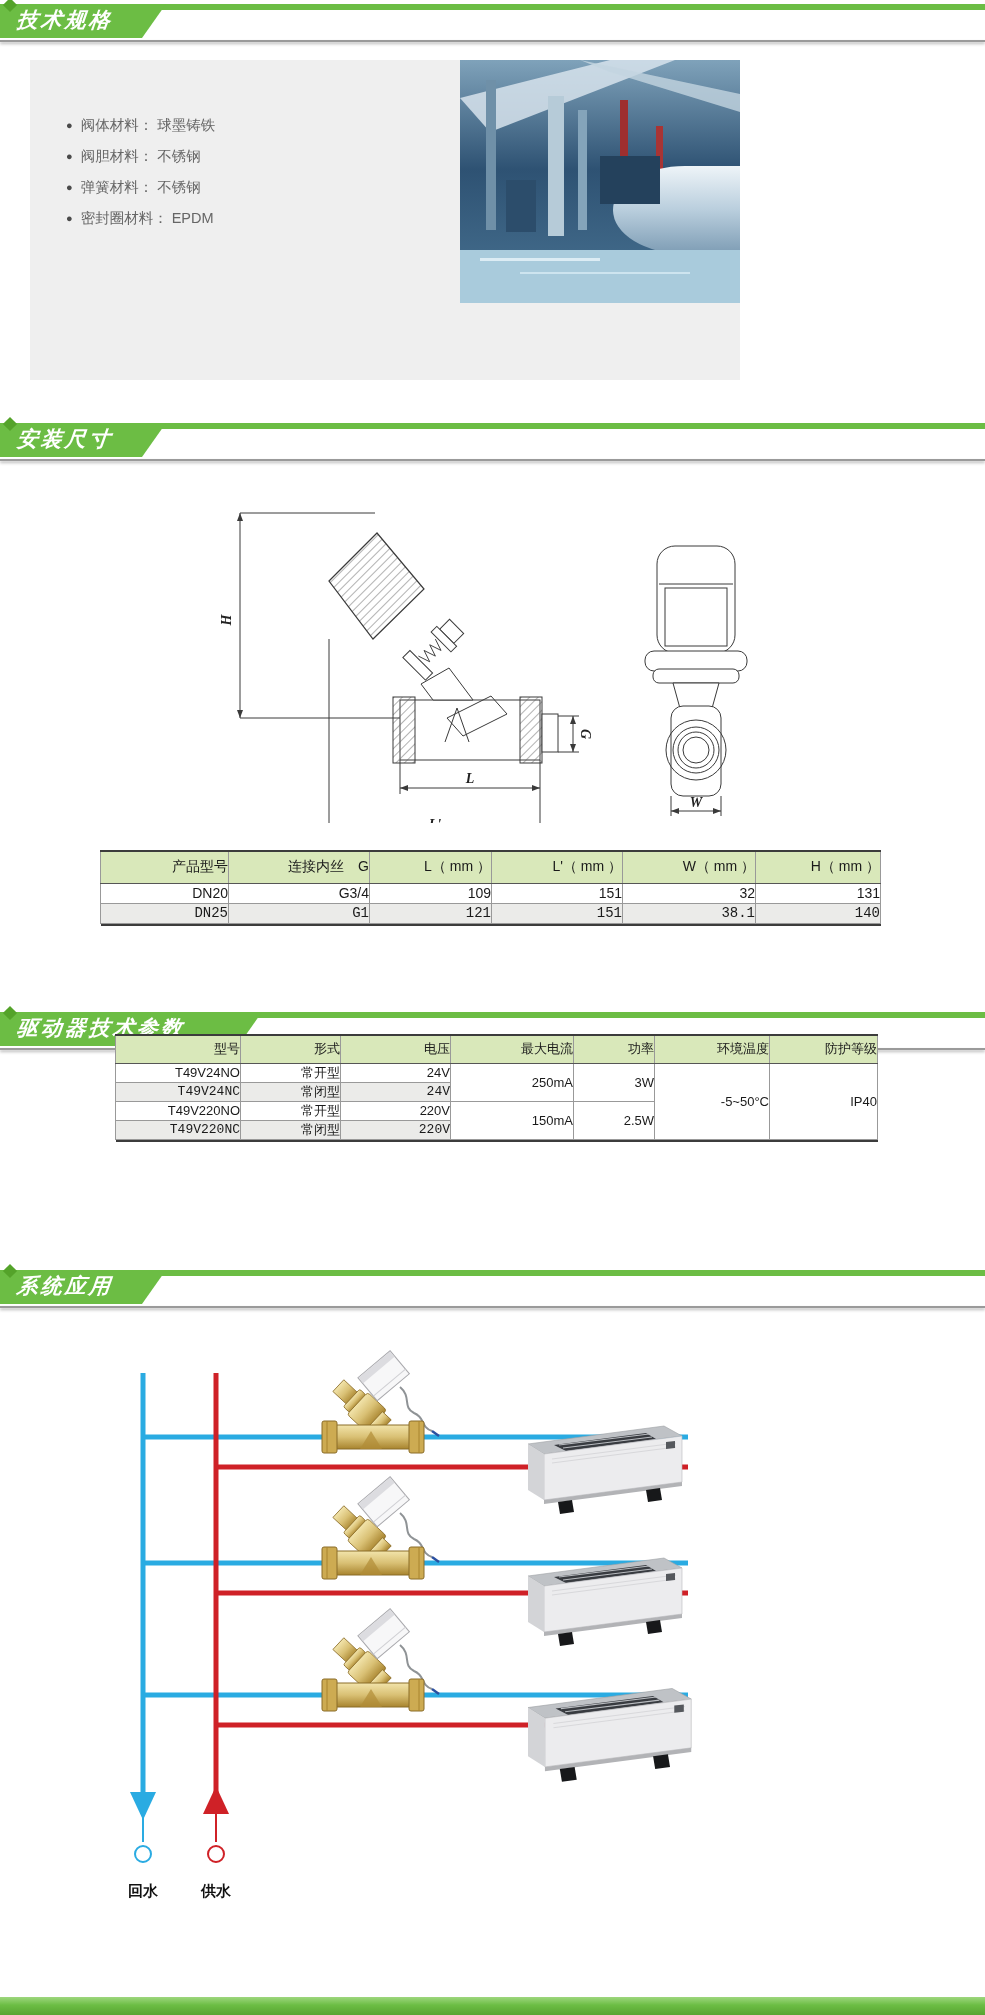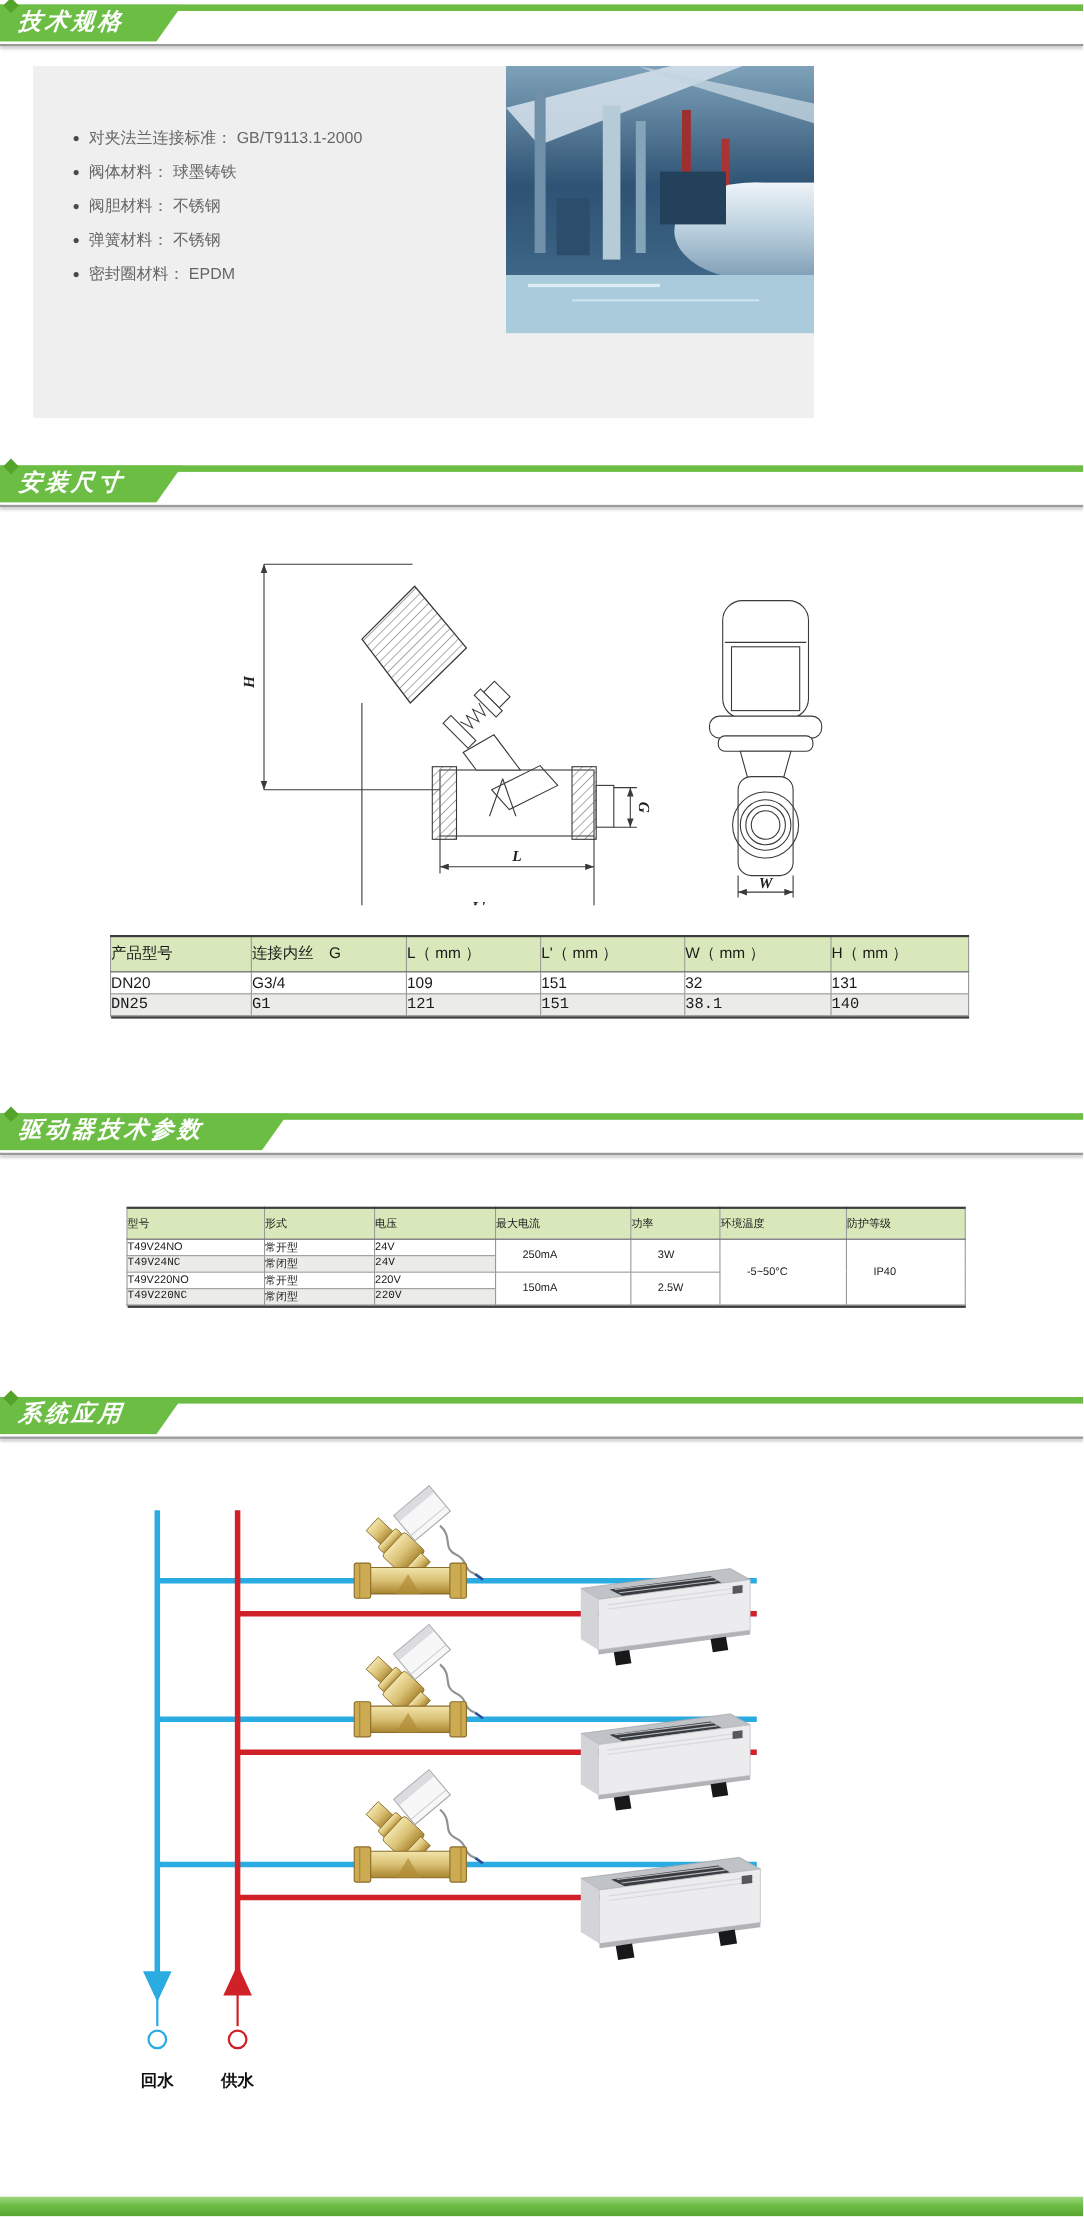--- a/index.html
+++ b/index.html
@@ -25,22 +25,22 @@
   
   .spec-box{position:absolute;left:30px;top:60px;width:710px;height:320px;background:#efefef;}
   .bullets{position:absolute;left:36px;top:56px;list-style:none;}
   .bullets li{height:31px;font-size:14.5px;color:#666;white-space:nowrap;}
   .bullets li .dot{color:#4a4a4a;font-size:11px;margin-right:8px;vertical-align:1px;}
   .photo{position:absolute;right:0;top:0;width:280px;height:243px;}
 
   
   table{border-collapse:collapse;table-layout:fixed;position:absolute;background:#fff;}
   .t1{left:100px;top:850px;width:780px;font-size:14px;}
-  .t2{left:115px;top:1097px;width:762px;font-size:10px;}
-  th,td{border:1px solid #999;text-align:left;color:#1a1a1a;font-weight:normal;}
+  .t2{left:115px;top:1034px;width:762px;font-size:13px;}
+  th,td{border:1px solid #999;text-align:right;color:#1a1a1a;font-weight:normal;}
   thead th{background:var(--table-header-bg);border-bottom:1px solid #555;}
   .t1 thead th{height:32px;} .t1 td{height:20px;}
   .t2 thead th{height:28px;} .t2 td{height:14px;}
   table{border-top:2px solid #3c3c3c;}
   .t1::after,.t2::after{content:"";position:absolute;left:0;right:0;bottom:-2px;height:2px;background:#3c3c3c;}
   tr.alt td{background:var(--table-alt-row);font-family:Liberation Mono, monospace;}
   td.merged{background:#fff !important;padding-left:24px;}
 
   .drawing{position:absolute;left:195px;top:488px;}
   .diagram{position:absolute;left:0;top:1330px;}
@@ -56,21 +56,20 @@
     <div class="strip"></div>
     <div class="label" style="width:166px">
       <span>技术规格</span>
     </div>
     <div class="diamond"></div>
     <div class="shadow"></div>
   </div>
 
   <div class="spec-box">
     <ul class="bullets">
-      <li><span class="dot">●</span><span>对夹法兰连接标准： GB/T9113.1-2000</span></li>
       <li><span class="dot">●</span><span>阀体材料： 球墨铸铁</span></li>
       <li><span class="dot">●</span><span>阀胆材料： 不锈钢</span></li>
       <li><span class="dot">●</span><span>弹簧材料： 不锈钢</span></li>
       <li><span class="dot">●</span><span>密封圈材料： EPDM</span></li>
     </ul>
     <svg class="photo" viewBox="0 0 280 243">
       <defs>
         <linearGradient id="phBg" x1="0" y1="0" x2="0" y2="1">
           <stop offset="0" stop-color="#7fa2ba"></stop>
             <stop offset="0.45" stop-color="#2e5273"></stop>

